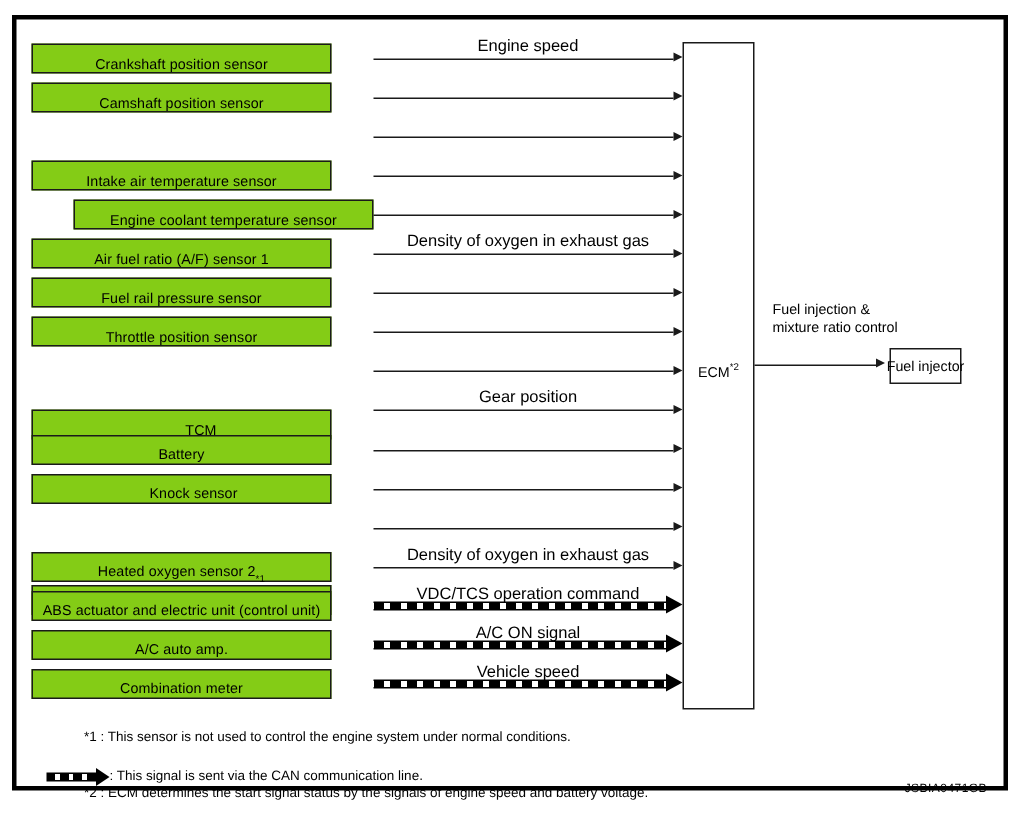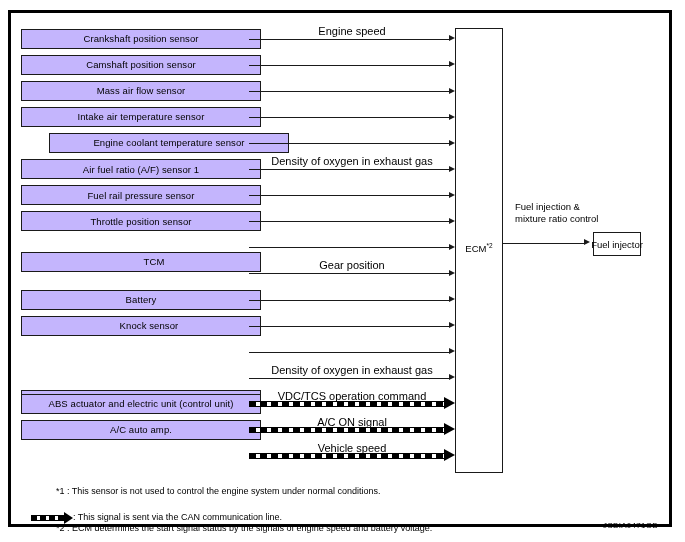--- a/index.html
+++ b/index.html
@@ -9,23 +9,23 @@
     color:#000;overflow:hidden;position:relative;
   }
   #diagram{
     position:absolute;left:8px;top:10px;width:664px;height:517px;
     border:3px solid #000;box-sizing:border-box;background:#fff;
   }
   .stage{position:absolute;left:0;top:0;width:658px;height:511px;}
 
   
   .sensor-box{
-    position:absolute;left:10px;width:240px;height:20px;
-    border:1px solid #1a1a1a;box-sizing:border-box;background:#c4b5fd;
-    display:flex;align-items:center;justify-content:center;
+    position:absolute;left:10px;width:200px;height:20px;
+    border:1px solid #1a1a1a;box-sizing:border-box;background:#84cc16;
+    display:flex;align-items:flex-end;justify-content:center;
     font-size:9.5px;line-height:1;letter-spacing:.1px;white-space:nowrap;
   }
   .sensor-box sup{font-size:6.5px;vertical-align:super;line-height:0;}
 
   
   .sig-line{
     position:absolute;height:1px;background:#1a1a1a;
   }
   .arrow-head{
     position:absolute;width:0;height:0;
@@ -125,23 +125,20 @@
         <span>Crankshaft position sensor</span>
       </div>
       <div class="sig-line" style="left: 238px; top: 26px; width: 200px;"></div>
       <div class="arrow-head" style="left: 438px; top: 22.4px;"></div>
       <div class="sig-label" style="left: 238px; width: 206px; top: 13px;">Engine speed</div>
       <div class="sensor-box" style="top: 42.05px;">
         <span>Camshaft position sensor</span>
       </div>
       <div class="sig-line" style="left: 238px; top: 52.05px; width: 200px;"></div>
       <div class="arrow-head" style="left: 438px; top: 48.45px;"></div>
-      <div class="sensor-box" style="top: 68.1px;">
-        <span>Mass air flow sensor</span>
-      </div>
       <div class="sig-line" style="left: 238px; top: 78.1px; width: 200px;"></div>
       <div class="arrow-head" style="left: 438px; top: 74.5px;"></div>
       <div class="sensor-box" style="top: 94.15px;">
         <span>Intake air temperature sensor</span>
       </div>
       <div class="sig-line" style="left: 238px; top: 104.15px; width: 200px;"></div>
       <div class="arrow-head" style="left: 438px; top: 100.55px;"></div>
       <div class="sensor-box" style="top: 120.2px; margin-left: 28px;">
         <span>Engine coolant temperature sensor</span>
       </div>
@@ -158,53 +155,60 @@
       </div>
       <div class="sig-line" style="left: 238px; top: 182.3px; width: 200px;"></div>
       <div class="arrow-head" style="left: 438px; top: 178.7px;"></div>
       <div class="sensor-box" style="top: 198.35px;">
         <span>Throttle position sensor</span>
       </div>
       <div class="sig-line" style="left: 238px; top: 208.35px; width: 200px;"></div>
       <div class="arrow-head" style="left: 438px; top: 204.75px;"></div>
       <div class="sig-line" style="left: 238px; top: 234.4px; width: 200px;"></div>
       <div class="arrow-head" style="left: 438px; top: 230.8px;"></div>
-      <div class="sensor-box" style="top: 239px; padding-left: 26px;">
+      <div class="sensor-box" style="top: 260px; padding-left: 26px;">
         <span>TCM</span>
       </div>
       <div class="sig-line" style="left: 238px; top: 260.45px; width: 200px;"></div>
       <div class="arrow-head" style="left: 438px; top: 256.85px;"></div>
       <div class="sig-label" style="left: 238px; width: 206px; top: 247.45px;">Gear position</div>
       <div class="sensor-box" style="top: 276.5px;">
         <span>Battery</span>
       </div>
       <div class="sig-line" style="left: 238px; top: 286.5px; width: 200px;"></div>
       <div class="arrow-head" style="left: 438px; top: 282.9px;"></div>
       <div class="sensor-box" style="top: 302.55px; padding-left: 16px;">
         <span>Knock sensor</span>
       </div>
       <div class="sig-line" style="left: 238px; top: 312.55px; width: 200px;"></div>
       <div class="arrow-head" style="left: 438px; top: 308.95px;"></div>
       <div class="sensor-box" style="top: 328.6px; margin-top: 48px;">
         <span>Power steering pressure sensor</span>
       </div>
       <div class="sig-line" style="left: 238px; top: 338.6px; width: 200px;"></div>
       <div class="arrow-head" style="left: 438px; top: 335px;"></div>
+      <div class="sensor-box" style="top: 354.65px;">
+        <span>Heated oxygen sensor 2</span>
+        <sup>*1</sup>
+      </div>
       <div class="sig-line" style="left: 238px; top: 364.65px; width: 200px;"></div>
       <div class="arrow-head" style="left: 438px; top: 361.05px;"></div>
       <div class="sig-label" style="left: 238px; width: 206px; top: 351.65px;">Density of oxygen in exhaust gas</div>
       <div class="sensor-box" style="top: 380.7px;">
         <span>ABS actuator and electric unit (control unit)</span>
       </div>
       <div class="can-line" style="left: 238px; top: 387.7px; width: 195px;"></div>
       <div class="can-head" style="left: 433px; top: 384.2px;"></div>
       <div class="sig-label" style="left: 238px; width: 206px; top: 377.7px;">VDC/TCS operation command</div>
       <div class="sensor-box" style="top: 406.75px;">
         <span>A/C auto amp.</span>
       </div>
       <div class="can-line" style="left: 238px; top: 413.75px; width: 195px;"></div>
       <div class="can-head" style="left: 433px; top: 410.25px;"></div>
       <div class="sig-label" style="left: 238px; width: 206px; top: 403.75px;">A/C ON signal</div>
+      <div class="sensor-box" style="top: 432.8px;">
+        <span>Combination meter</span>
+      </div>
       <div class="can-line" style="left: 238px; top: 439.8px; width: 195px;"></div>
       <div class="can-head" style="left: 433px; top: 436.3px;"></div>
       <div class="sig-label" style="left: 238px; width: 206px; top: 429.8px;">Vehicle speed</div>
     </div>
 </div>
 
 </body></html>

